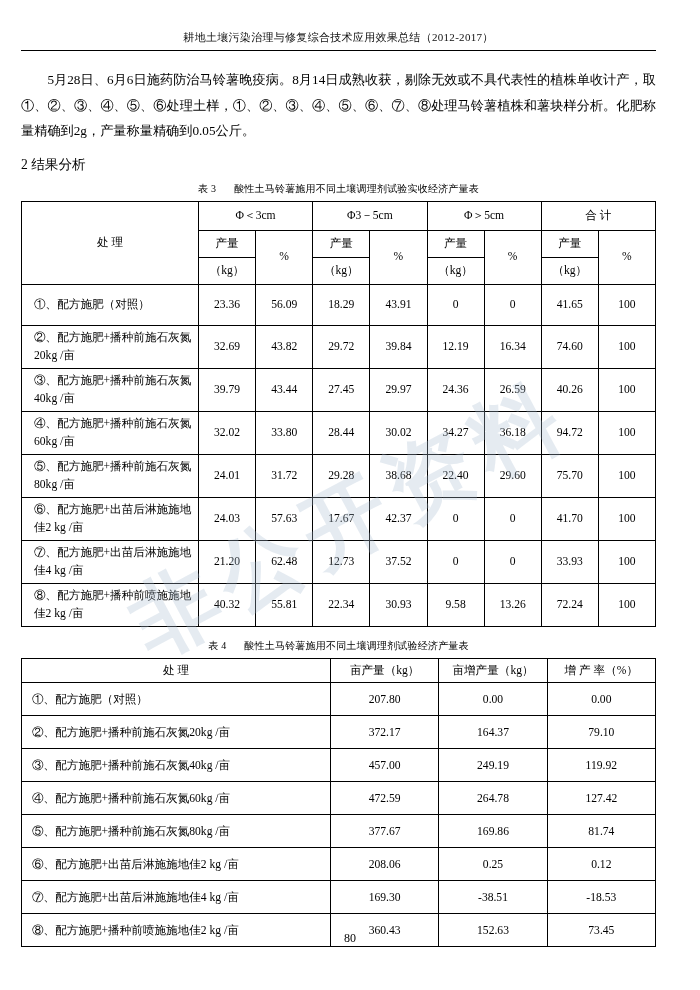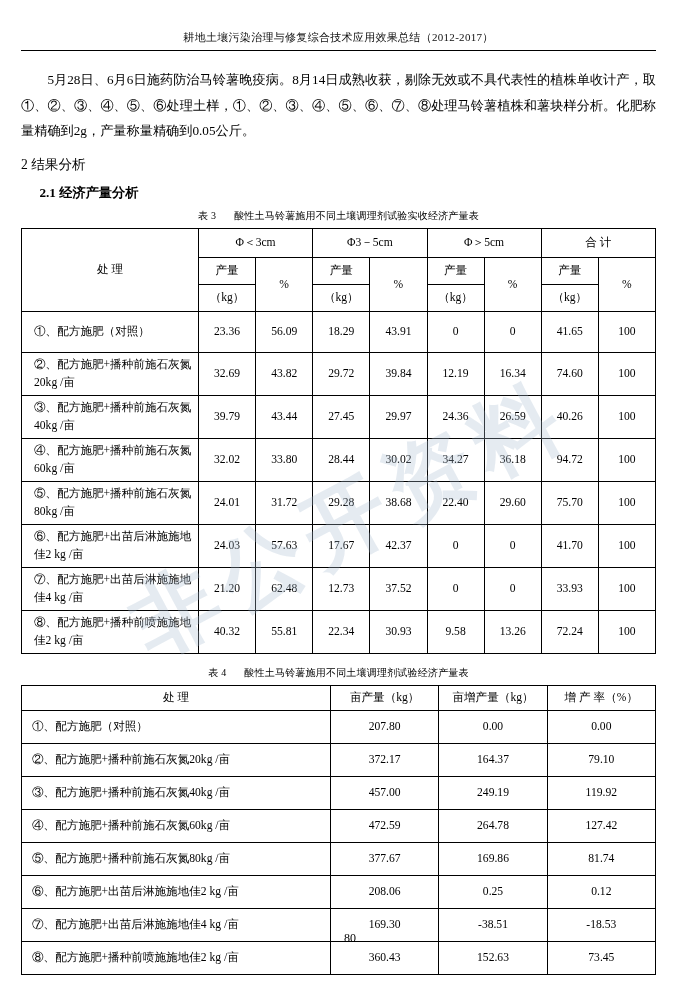--- a/index.html
+++ b/index.html
@@ -136,21 +136,20 @@
 <body>
 
 <div class="page">
 
   <div class="running-header">耕地土壤污染治理与修复综合技术应用效果总结（2012-2017）</div>
   <hr class="header-rule">
 
   <p class="body-text">5月28日、6月6日施药防治马铃薯晚疫病。8月14日成熟收获，剔除无效或不具代表性的植株单收计产，取①、②、③、④、⑤、⑥处理土样，①、②、③、④、⑤、⑥、⑦、⑧处理马铃薯植株和薯块样分析。化肥称量精确到2g，产量称量精确到0.05公斤。</p>
 
   <h2 class="section-title">2 结果分析</h2>
-  <h3 class="subsection-title">2.1 经济产量分析</h3>
 
   <div class="table-caption">
     <span class="cap-num">表 3</span><span>酸性土马铃薯施用不同土壤调理剂试验实收经济产量表</span>
   </div>
 
   <table class="data-table" id="table3">
     <tbody>
       <tr class="hdr-row1">
         <th class="proc-head" rowspan="3">处  理</th>
         <th colspan="2">Φ＜3cm</th>

